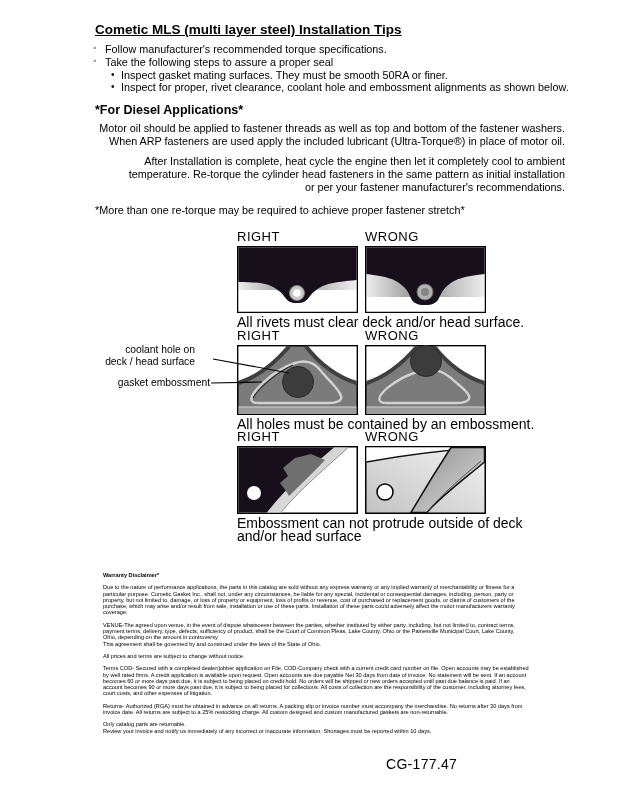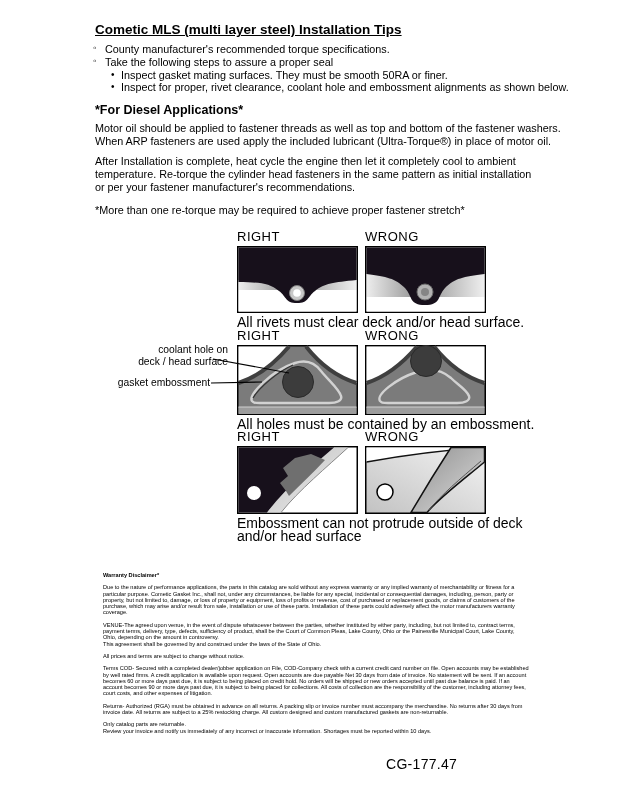--- a/index.html
+++ b/index.html
@@ -8,51 +8,51 @@
   
   .main{position:absolute;left:95px;top:22px;width:470px;}
   .title{font-size:13.5px;font-weight:bold;text-decoration:underline;margin:0 0 6px 0;white-space:nowrap;}
   .tips{list-style:none;margin:0;padding:0;font-size:10.8px;line-height:12.8px;}
   .tips li{position:relative;padding-left:10px;white-space:nowrap;}
   .tips li.top::before{content:"◦";position:absolute;left:-2px;top:-1px;font-size:10px;}
   .tips li.sub{margin-left:16px;}
   .tips li.sub::before{content:"•";position:absolute;left:0px;top:0;font-size:10px;}
   .h2{font-size:12.5px;font-weight:bold;margin:9px 0 5px 0;}
   .para{margin:0 0 8px 0;}
-  .pline{font-size:10.8px;line-height:12.6px;white-space:nowrap;}
+  .pline{font-size:10.8px;line-height:12.6px;white-space:nowrap;text-align:right;}
   .note{font-size:10.8px;margin-top:11px;white-space:nowrap;}
   
   .diag{position:absolute;left:237px;width:260px;}
   #row1{top:229px;} #row2{top:328px;} #row3{top:429px;}
   .dlabels{display:flex;gap:7px;margin-bottom:2px;}
   .dlabels span{display:block;width:121px;text-align:left;font-size:13px;letter-spacing:0.5px;}
   .dpanels{display:flex;gap:7px;}
   .dpanels svg{display:block;}
   .dcaption{font-size:14px;line-height:12.5px;margin-top:3px;white-space:nowrap;}
   
   .ann{position:absolute;width:112px;text-align:right;font-size:10.3px;line-height:11.5px;}
-  #ann1{left:116px;top:344px;}
+  #ann1{left:83px;top:344px;}
   #ann2{left:98px;top:377px;}
   .leaders{position:absolute;left:205px;top:352px;}
   
   .legal{position:absolute;left:103px;top:572px;width:426px;font-size:5.6px;line-height:6.3px;}
   .legal .lh{font-weight:bold;margin:0 0 6px 0;}
   .legal p{margin:0 0 6px 0;}
   .legal p.tight{margin:0;}
   .pagecode{position:absolute;left:386px;top:756px;font-size:14px;letter-spacing:0.3px;}
 </style>
 </head>
 <body>
 
 <div class="page">
 
   <div class="main">
     <div class="title">Cometic MLS (multi layer steel) Installation Tips</div>
     <ul class="tips">
-      <li class="top">County manufacturer's recommended torque specifications.</li>
+      <li class="top">Follow manufacturer's recommended torque specifications.</li>
       <li class="top">Take the following steps to assure a proper seal</li>
       <li class="sub">Inspect gasket mating surfaces.  They must be smooth 50RA or finer.</li>
       <li class="sub">Inspect for proper, rivet clearance, coolant hole and embossment alignments as shown below.</li>
     </ul>
     <div class="h2">*For Diesel Applications*</div>
     <div class="para">
       <div class="pline">Motor oil should be applied to fastener threads as well as top and bottom of the fastener washers.</div>
       <div class="pline">When ARP fasteners are used apply the included lubricant (Ultra-Torque®) in place of motor oil.</div>
     </div>
     <div class="para">

